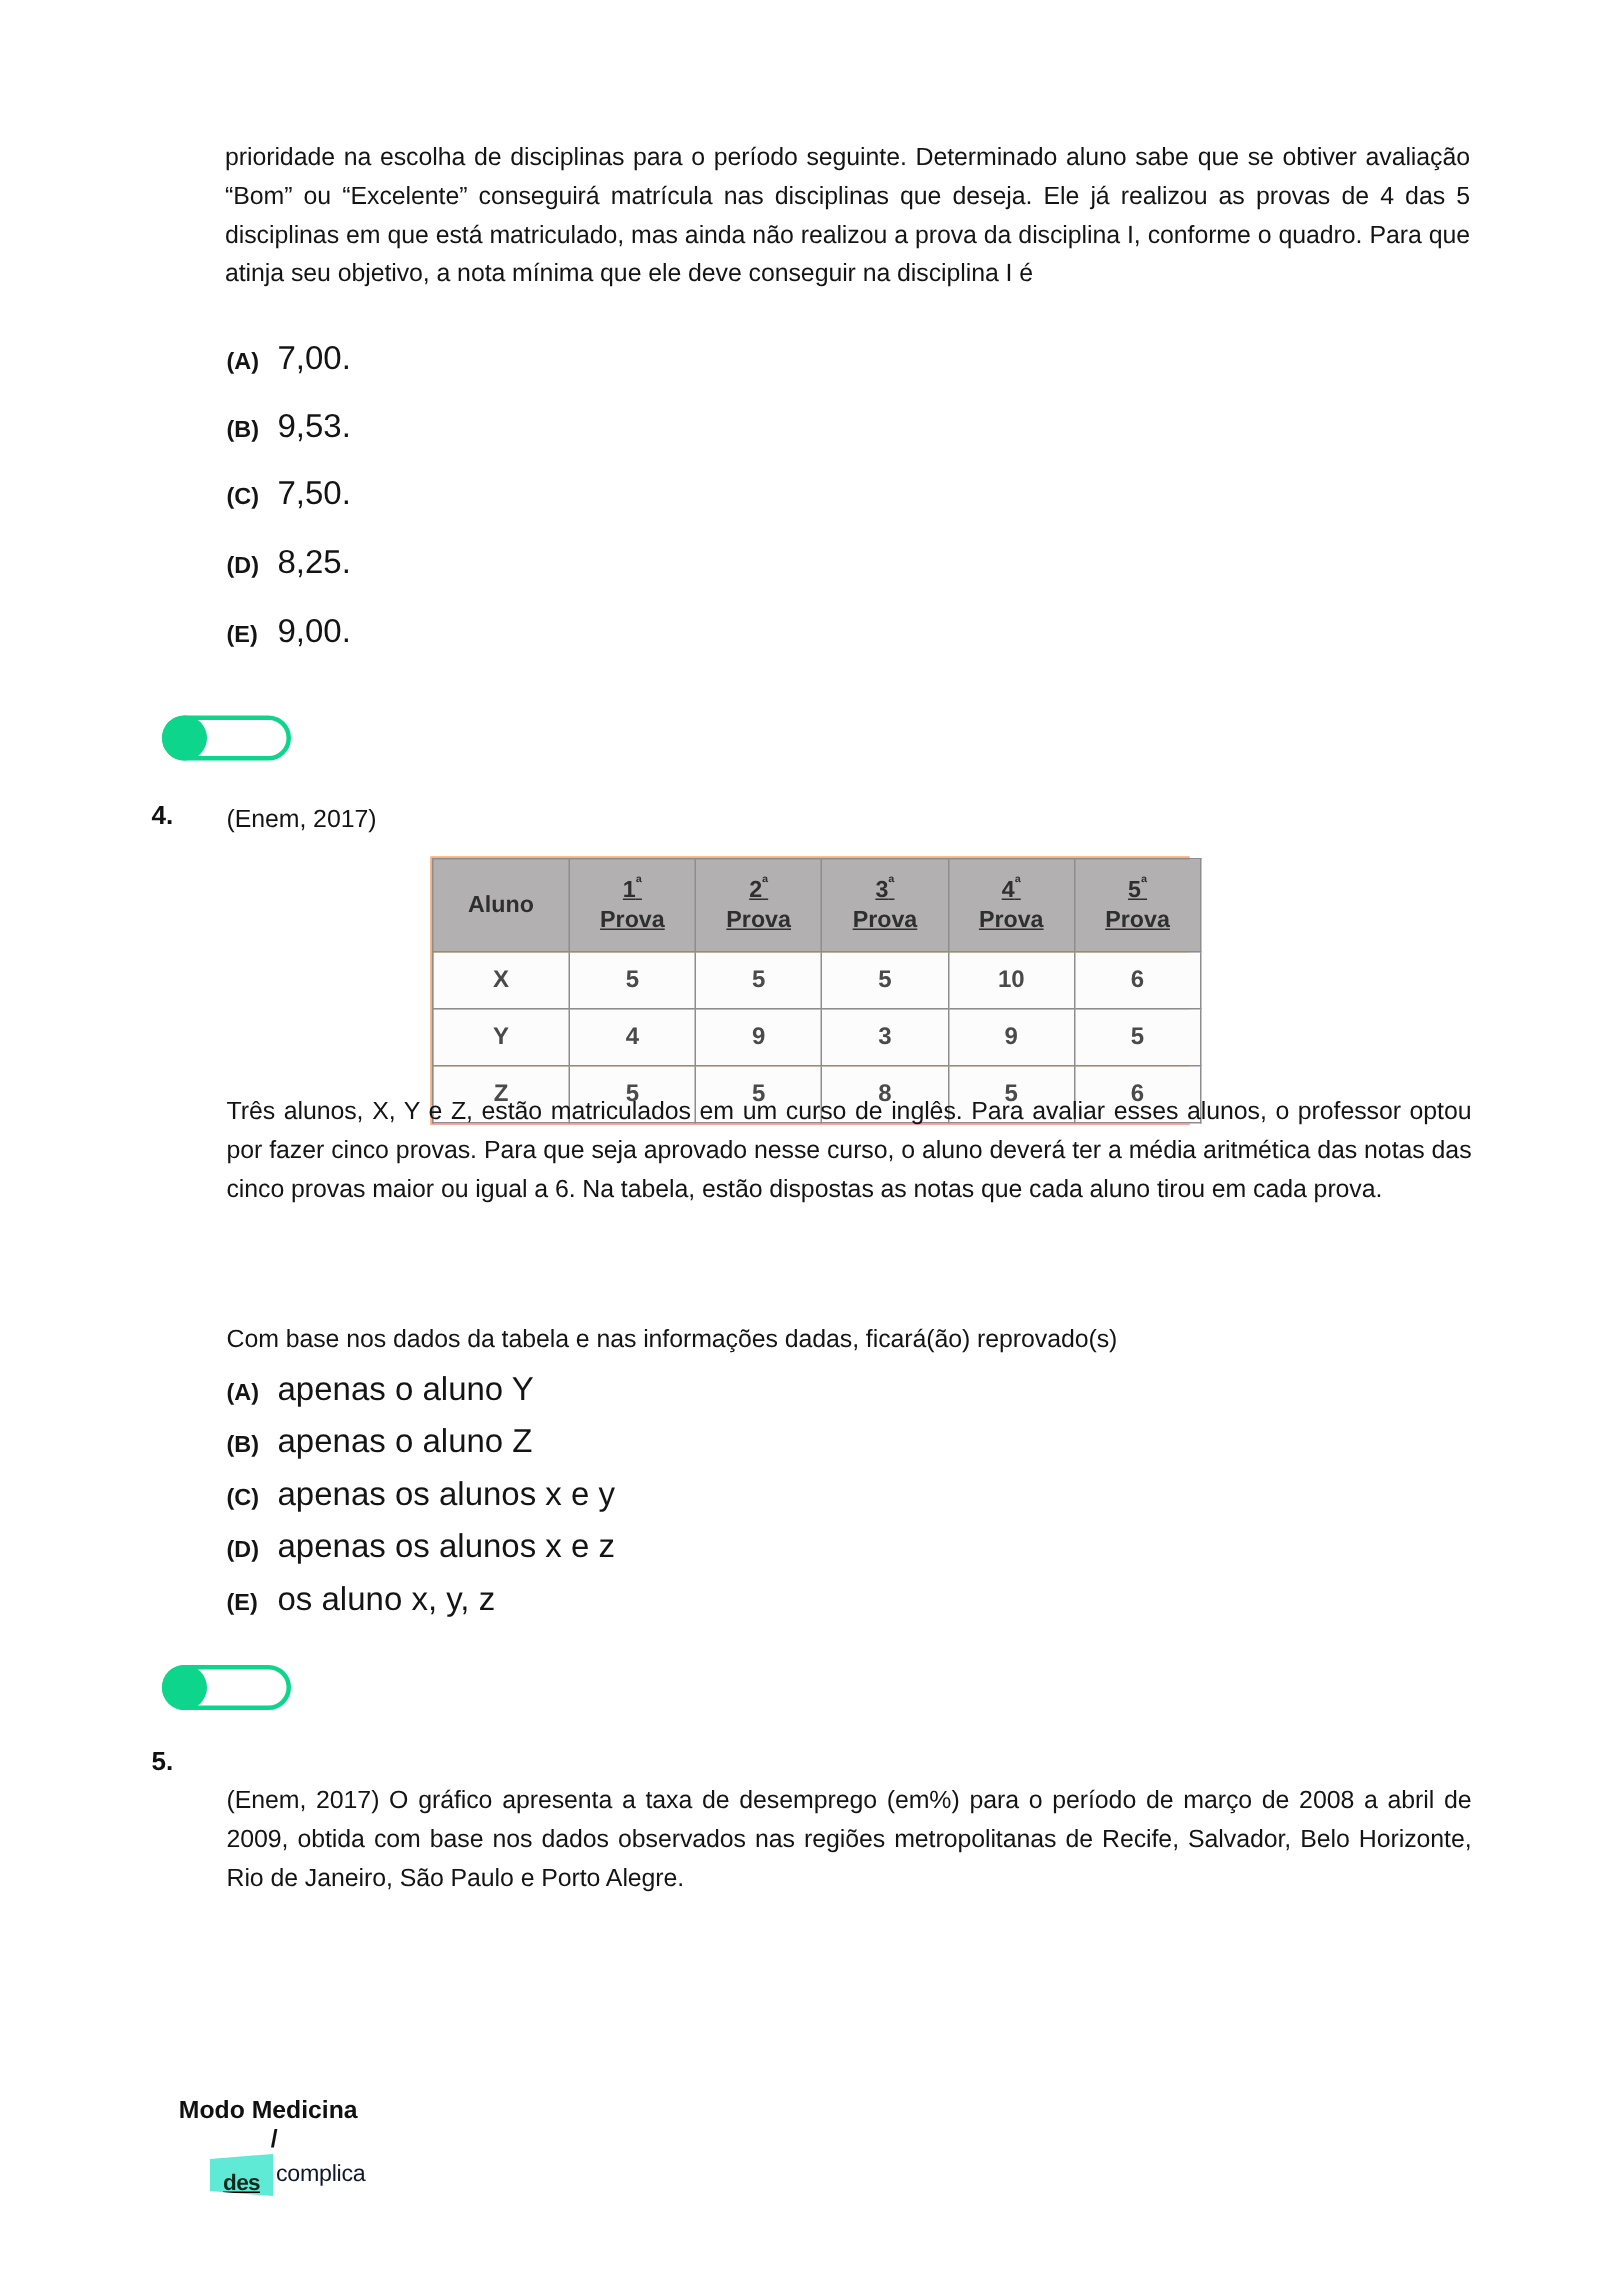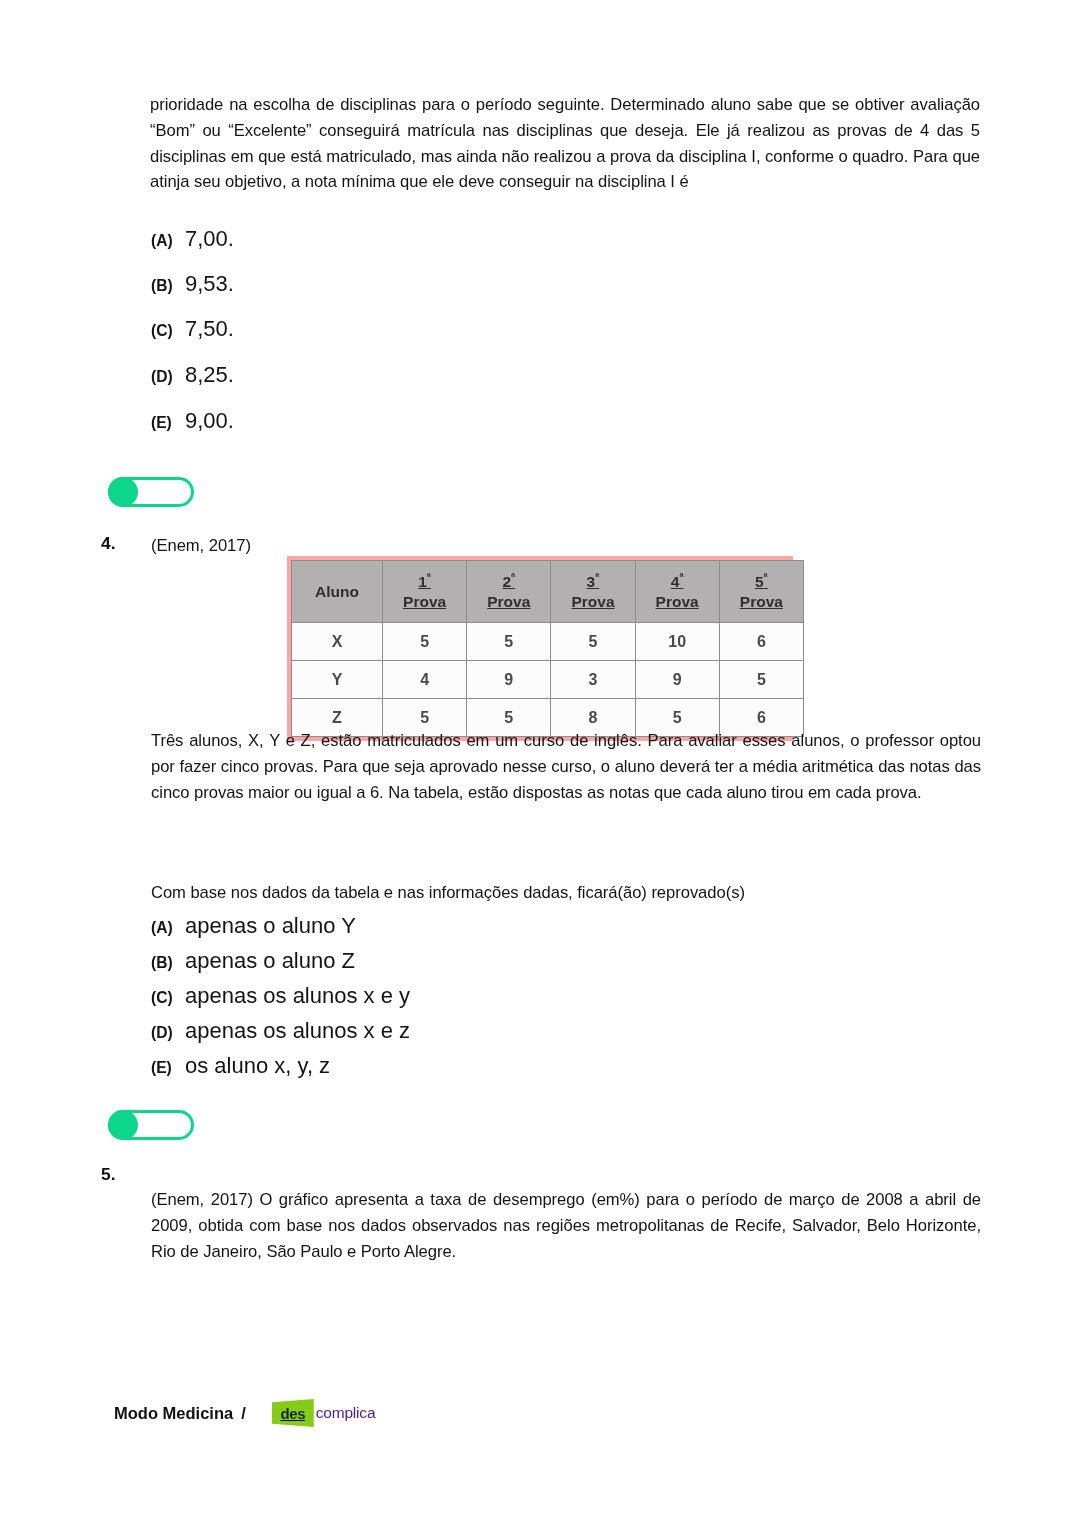--- a/index.html
+++ b/index.html
@@ -78,23 +78,23 @@
     width: 30px;
     height: 30px;
     border-radius: 50%;
     background: #0ed58c;
   }
 
   
   .tbl-wrap {
     position: absolute;
     left: 287px;
-    top: 556px;
+    top: 571px;
     width: 506px;
-    border: 4px solid #fca5a5;
+    border: 1px solid #fca5a5;
     box-sizing: border-box;
     background: #eab308;
   }
   table.grades {
     border-collapse: collapse;
     width: 100%;
     table-layout: fixed;
   }
   table.grades th,
   table.grades td {
@@ -128,20 +128,21 @@
   .col-prova { width: 83.2px; text-decoration: underline; }
 
   
   .footer {
     position: absolute;
     left: 114px;
     top: 1398px;
     display: flex;
     align-items: center;
     height: 30px;
+    flex-direction: column;
   }
   .footer .brand {
     font-weight: bold;
     font-size: 16.5px;
     color: #111111;
     letter-spacing: 0px;
   }
   .footer .slash {
     font-weight: bold;
     font-size: 16.5px;
@@ -150,37 +151,37 @@
   }
   .logo {
     display: flex;
     align-items: center;
     margin-left: 26px;
     height: 30px;
   }
   .logo-mark {
     position: relative;
     display: flex;
-    align-items: center;
+    align-items: flex-end;
     justify-content: center;
-    background: #84cc16;
+    background: #5eead4;
     width: 42px;
     height: 28px;
     clip-path: polygon(0% 12%, 100% 0%, 100% 100%, 0% 88%);
     text-decoration: underline;
   }
   .logo-mark span {
     font-weight: bold;
     font-size: 15px;
     color: #10281d;
     letter-spacing: -0.4px;
   }
   .logo-word {
     font-size: 15.5px;
-    color: #4c1d95;
+    color: #0f172a;
     margin-left: 2px;
     letter-spacing: -0.2px;
     text-align: center;
   }
 </style>
 </head>
 <body>
 
 <div class="page">
 

